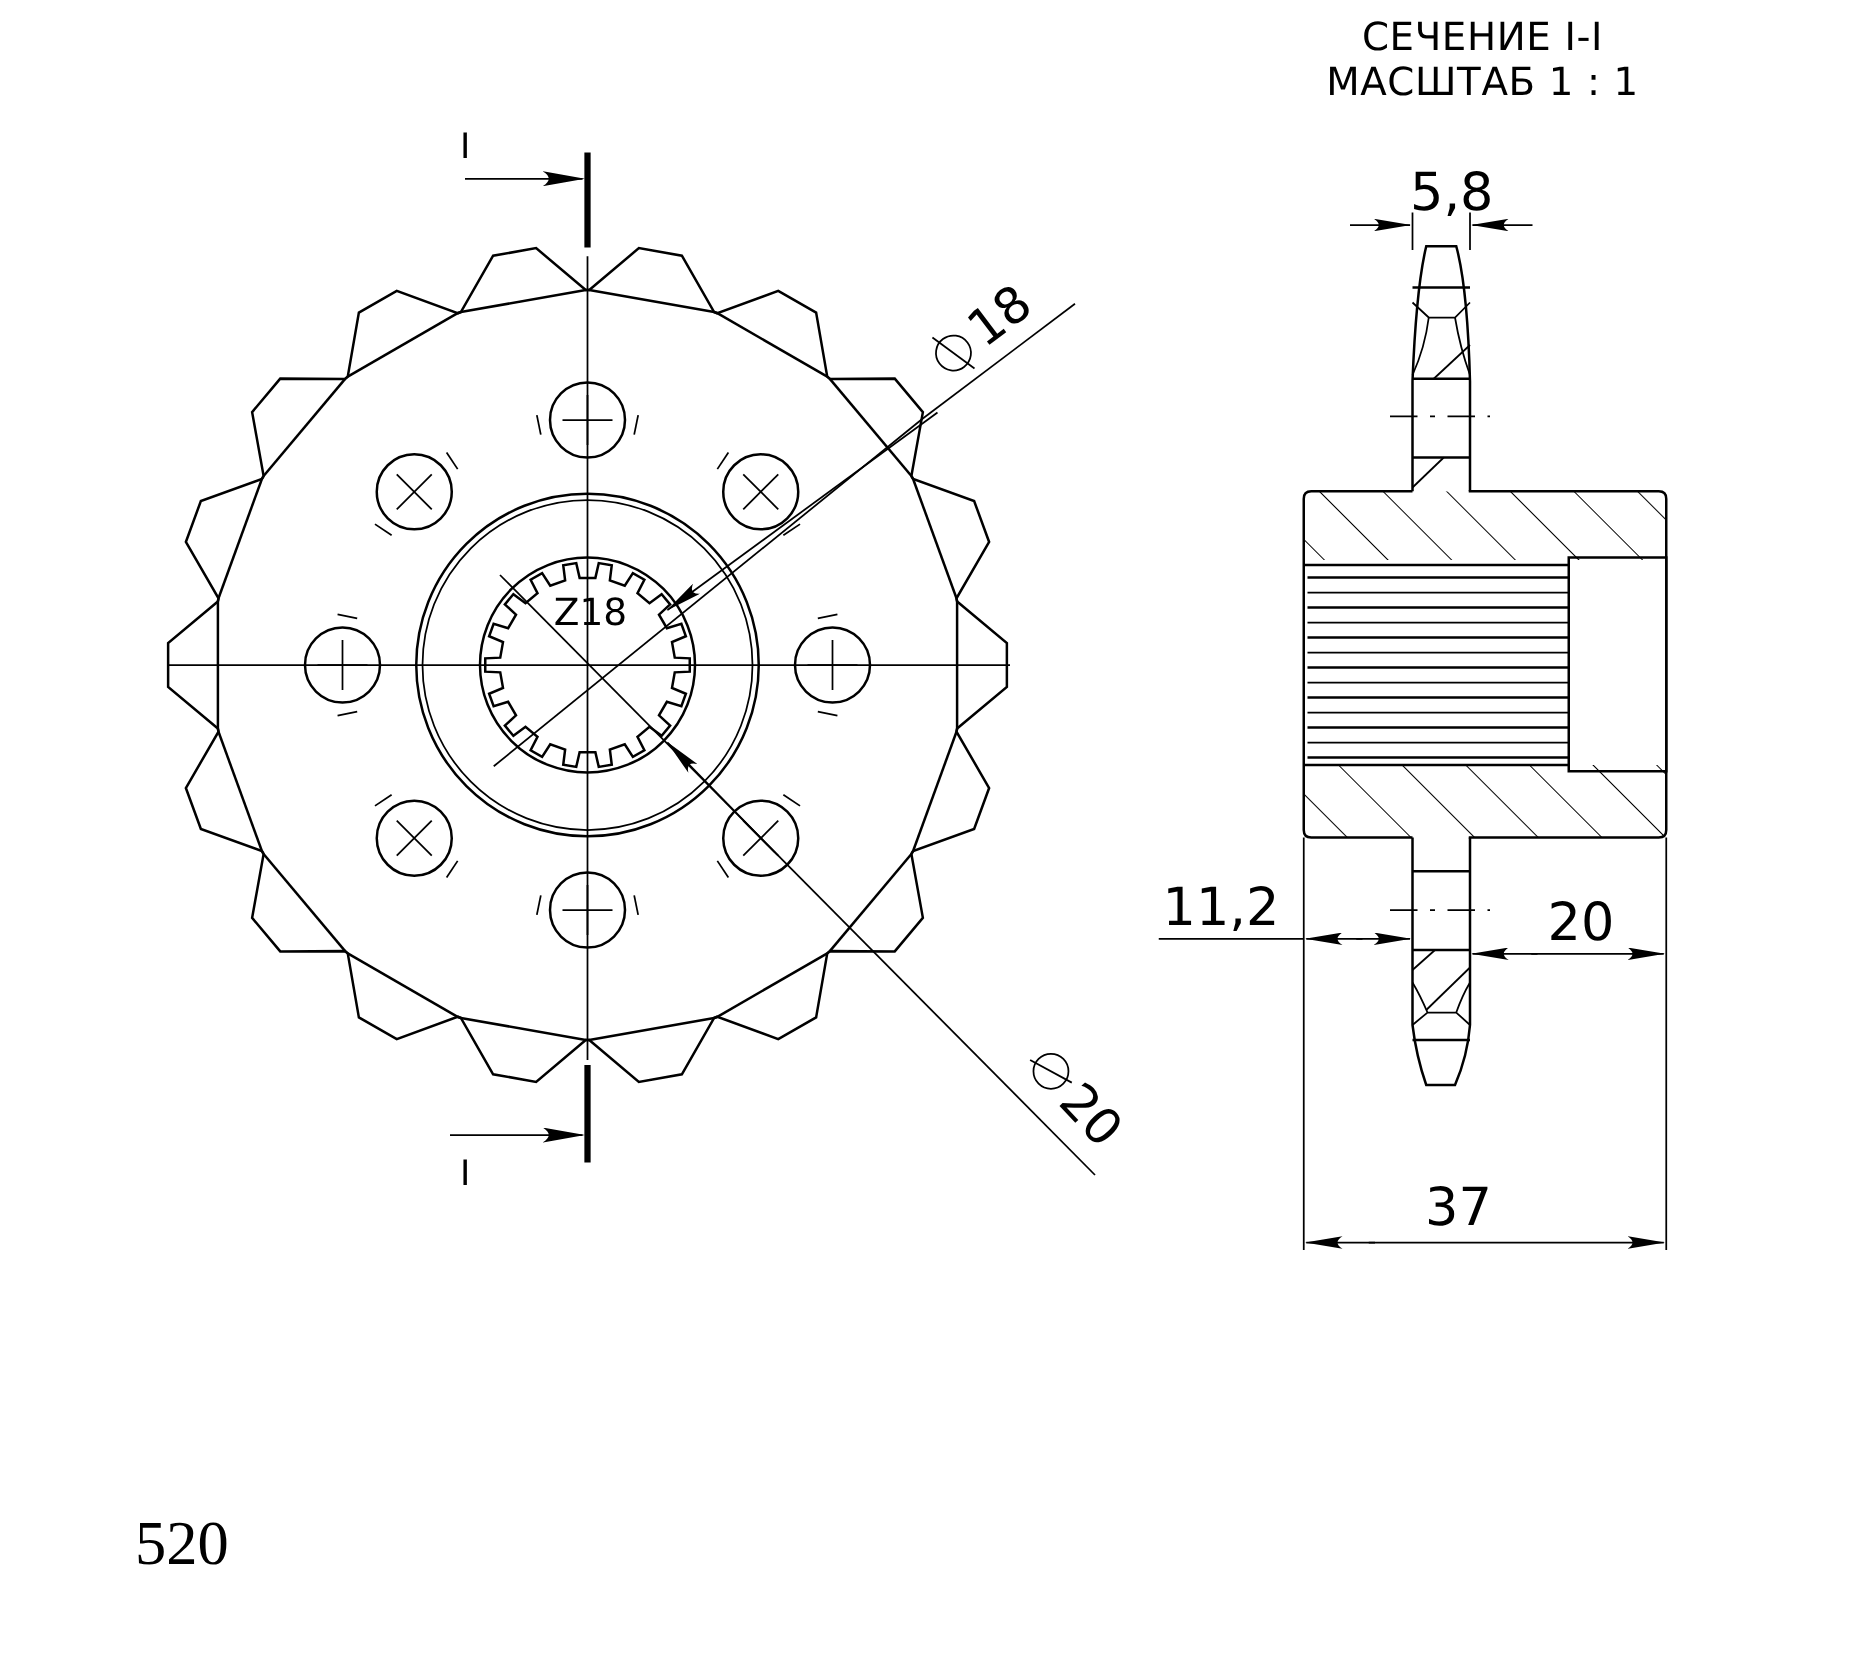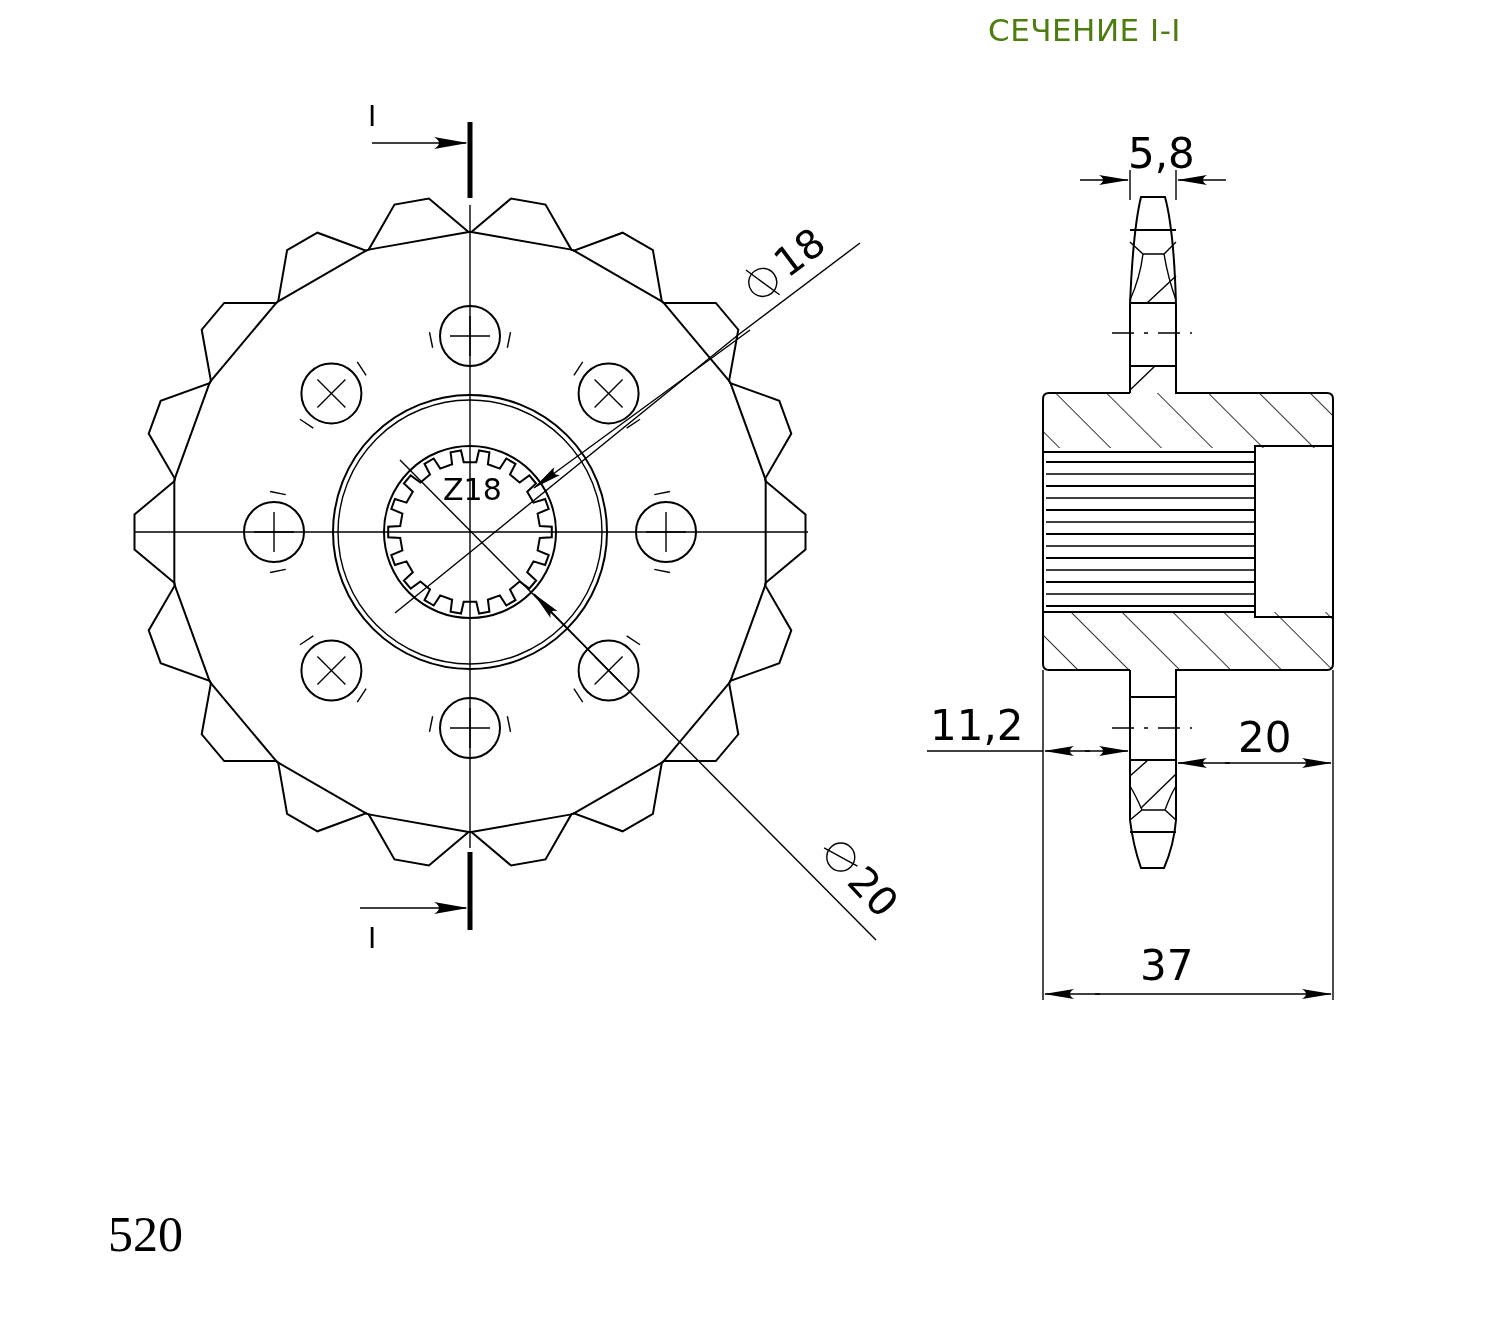--- a/index.html
+++ b/index.html
@@ -2,28 +2,29 @@
 <html><head>
 <meta charset="utf-8">
 <style>
   html,body{margin:0;padding:0;background:#ffffff;}
   body{width:1497px;height:1339px;position:relative;overflow:hidden;font-family:"DejaVu Sans",sans-serif;}
   svg{position:absolute;left:0;top:0;}
   .ln{stroke:#000;fill:none;stroke-width:2;}
   .thin{stroke:#000;fill:none;stroke-width:1.4;}
   .dash{stroke:#000;fill:none;stroke-width:1.4;stroke-dasharray:22 10 4 10;}
   .txt{font-family:"DejaVu Sans",sans-serif;fill:#000;}
-  .title{position:absolute;left:988px;top:12px;width:300px;font-family:"DejaVu Sans",sans-serif;font-size:31px;line-height:36px;color:#4d7c0f;letter-spacing:0.5px;}
+  .title{position:absolute;left:1036px;top:12px;width:300px;text-align:center;font-family:"DejaVu Sans",sans-serif;font-size:31px;line-height:36px;color:#000000;letter-spacing:0.5px;}
   .partno{position:absolute;left:108px;top:1205px;font-family:Liberation Serif, serif;font-size:50px;color:#000;}
 </style>
 </head>
 <body>
 
 <div class="title">
   <div>СЕЧЕНИЕ I-I</div>
+  <div>МАСШТАБ 1 : 1</div>
 </div>
 
 <div class="partno">520</div>
 
 <svg id="drawing" width="1497" height="1339" viewBox="0 0 1497 1339" xmlns="http://www.w3.org/2000/svg">
   <defs>
     <marker id="arr" markerWidth="34" markerHeight="12" refX="32" refY="6" orient="auto" markerUnits="userSpaceOnUse">
       <path d="M0,0 Q10,6 0,12 L34,6 Z" fill="#000"></path>
     </marker>
     <marker id="arrs" markerWidth="30" markerHeight="10" refX="29" refY="5" orient="auto-start-reverse" markerUnits="userSpaceOnUse">

